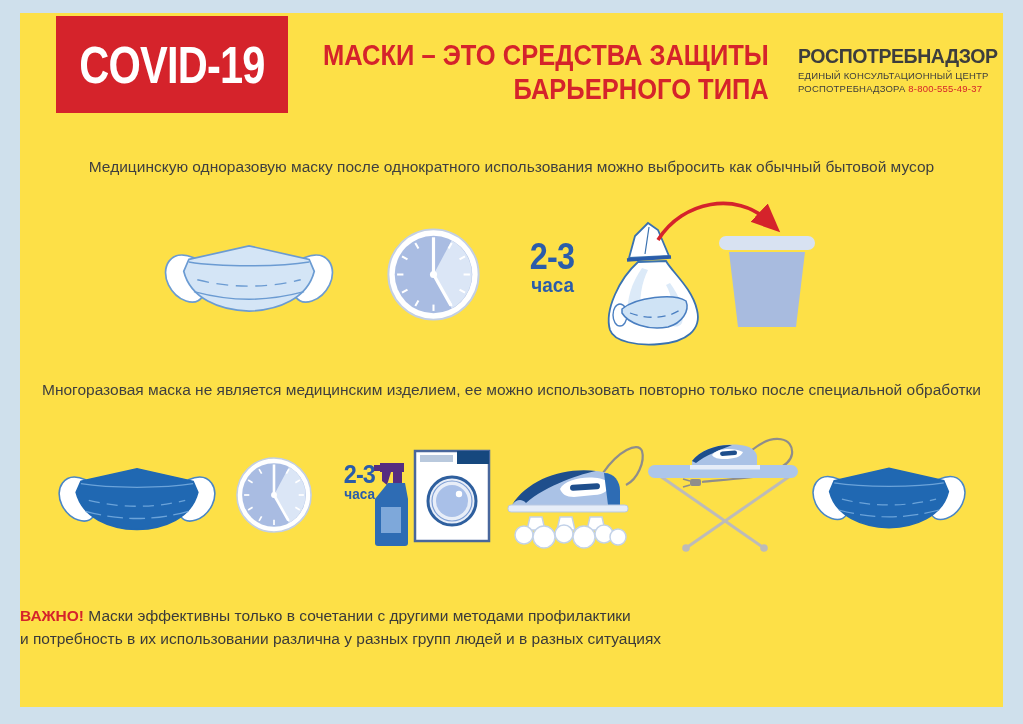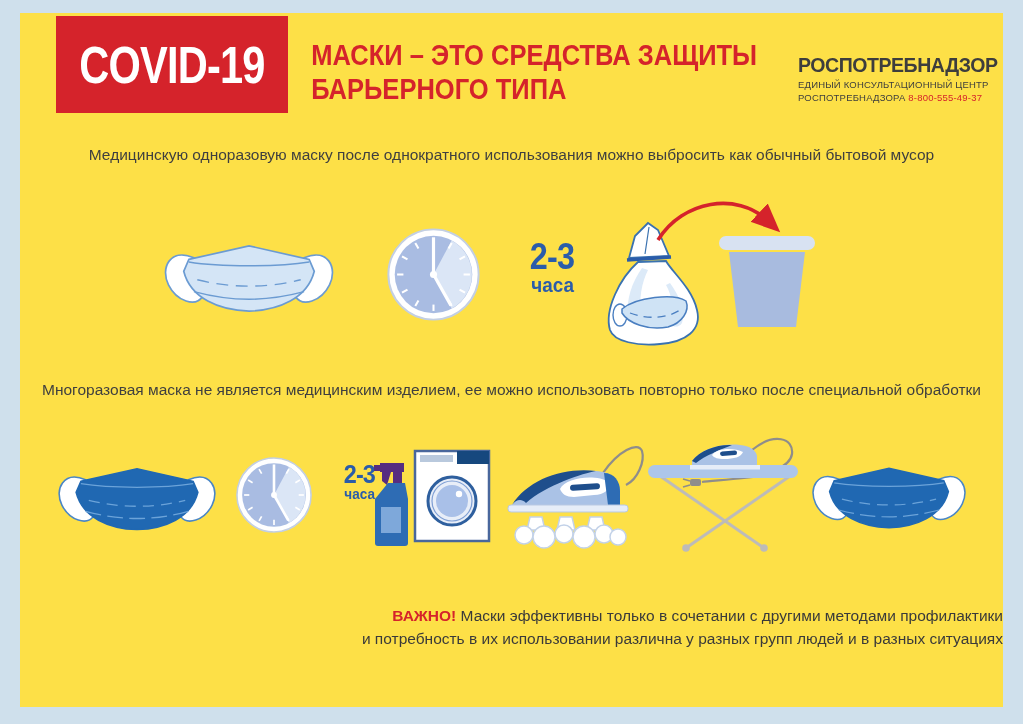--- a/index.html
+++ b/index.html
@@ -1,36 +1,36 @@
 <!DOCTYPE html>
 <html><head>
 <meta charset="utf-8">
 <style>
   html,body{margin:0;padding:0;}
   body{width:1023px;height:724px;position:relative;font-family:"Liberation Sans","DejaVu Sans",sans-serif;background:#cfe0ec;overflow:hidden;}
   .canvas{position:absolute;left:20px;top:13px;width:983px;height:694px;background:#fde047;}
   .abs{position:absolute;}
   .badge{left:36px;top:3px;width:232px;height:97px;background:#d5232b;display:flex;align-items:center;justify-content:center;}
   .badge-text{color:#fff;font-weight:bold;font-size:52px;letter-spacing:-1px;transform:scaleX(.8);white-space:nowrap;}
-  .title{left:260px;top:25px;width:520px;text-align:left;color:#d5232b;font-weight:bold;font-size:29px;line-height:34px;}
+  .title{left:260px;top:25px;width:520px;text-align:right;color:#d5232b;font-weight:bold;font-size:29px;line-height:34px;}
   .title div{transform:scaleX(.88);white-space:nowrap;}
-  .agency{left:778px;top:40px;width:200px;color:#3d3d3d;}
+  .agency{left:778px;top:31px;width:200px;color:#3d3d3d;}
   .agency-name{font-weight:bold;font-size:21px;letter-spacing:-.5px;transform:scaleX(.93);transform-origin:left;white-space:nowrap;}
   .agency-sub{font-weight:normal;font-size:9.5px;letter-spacing:.2px;margin-top:2px;white-space:nowrap;}
   .agency-sub:first-of-type{margin-top:7px;}
   .phone{color:#d5232b;}
   .caption{left:0;width:983px;text-align:center;color:#3f3f3f;font-size:15.5px;}
-  .cap1{top:133px;}
+  .cap1{top:145px;}
   .cap2{top:368px;}
   .dur{color:#2a5caa;font-weight:bold;text-align:right;}
   .dur .val{font-size:36px;letter-spacing:-1px;line-height:34px;transform:scaleX(.9);}
   .dur .unit{font-size:21px;line-height:22px;transform:scaleX(.9);}
   .dur2 .val{font-size:26px;line-height:24px;}
   .dur2 .unit{font-size:15px;line-height:16px;}
-  .footer{left:0;width:983px;top:591px;text-align:right;color:#3a3a3a;font-size:15.5px;line-height:23px;}
+  .footer{left:0;width:983px;top:591px;text-align:left;color:#3a3a3a;font-size:15.5px;line-height:23px;}
   .imp{color:#d5232b;font-weight:bold;}
   svg{display:block;overflow:visible;}
 </style>
 </head>
 <body>
 
 <div class="canvas">
 
   <div class="abs badge">
     <div class="badge-text">COVID-19</div>

